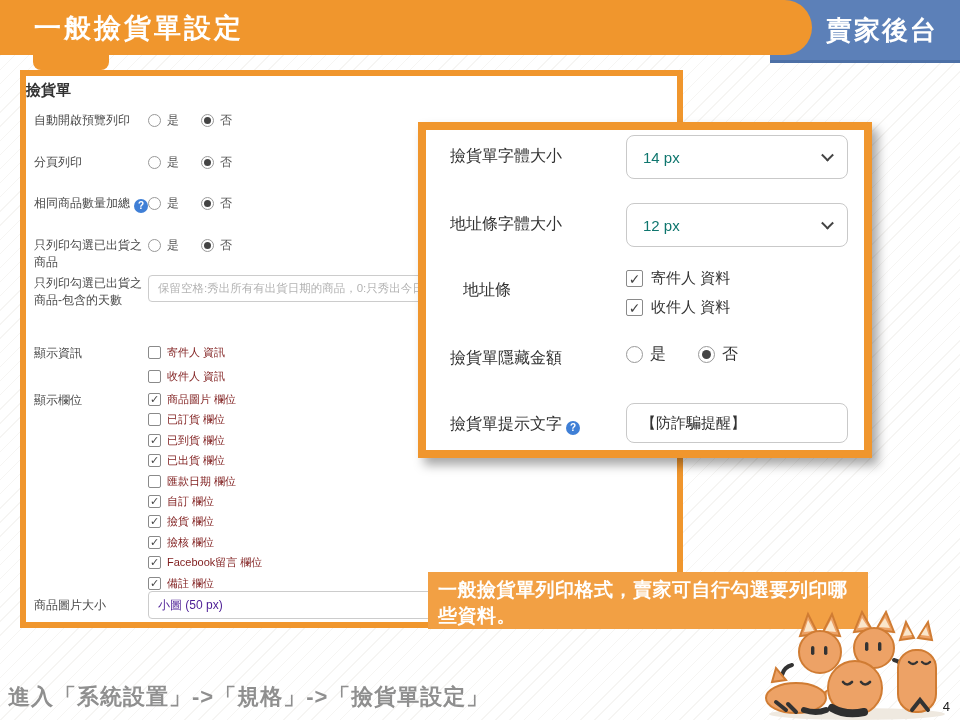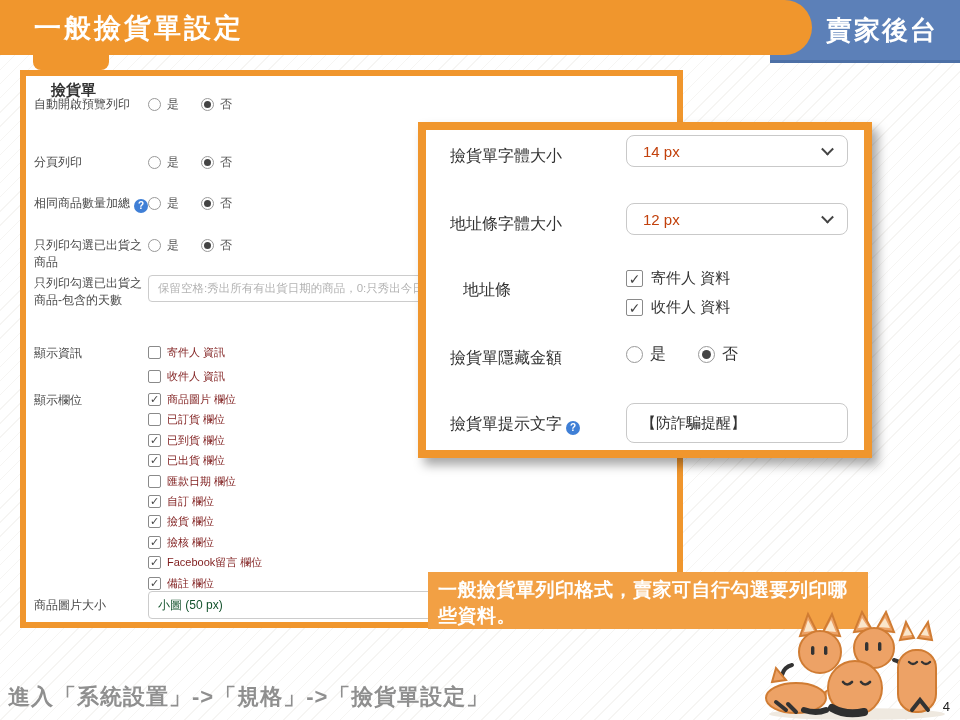--- a/index.html
+++ b/index.html
@@ -13,51 +13,51 @@
     padding-right:22px;box-sizing:border-box;z-index:2;}
   .hdr-blue .portal{color:#fff;font-size:26px;font-weight:bold;letter-spacing:2px;}
   .hdr-orange{position:absolute;left:0;top:0;width:812px;height:55px;background:#F0962D;
     border-radius:0 28px 28px 0;z-index:3;display:flex;align-items:center;}
   .hdr-orange .title{color:#fff;font-size:27px;font-weight:bold;letter-spacing:3px;margin-left:34px;}
   .hdr-tab{position:absolute;left:33px;top:54px;width:76px;height:16px;background:#F0962D;
     border-radius:0 0 8px 8px;z-index:3;}
   
   .lpanel{position:absolute;left:20px;top:70px;width:663px;height:558px;box-sizing:border-box;
     border:6px solid #F0962D;background:#fff;z-index:1;}
-  .lpanel .ptitle{position:absolute;left:25px;top:5px;font-size:15px;font-weight:bold;color:#333;}
+  .lpanel .ptitle{position:absolute;left:0;top:5px;font-size:15px;font-weight:bold;color:#333;}
   .lrow{position:absolute;left:8px;right:6px;display:flex;align-items:flex-start;}
   .flabel{width:114px;flex:none;font-size:12px;color:#4a4a4a;line-height:17px;}
   .rg{display:flex;align-items:center;gap:6px;}
   .radio{width:13px;height:13px;border:1px solid #999;border-radius:50%;background:#fff;
     display:inline-flex;align-items:center;justify-content:center;flex:none;box-sizing:border-box;}
   .rdot{width:7px;height:7px;border-radius:50%;background:#444;display:none;}
   .rdot.on{display:block;}
   .rtext{font-size:12px;color:#555;}
   .rgap{width:10px;}
   .cb{width:13px;height:13px;border:1px solid #8a8a8a;border-radius:2px;background:#fff;
     display:inline-flex;align-items:center;justify-content:center;flex:none;box-sizing:border-box;
     font-size:11px;color:#444;line-height:1;}
   .cb.on::after{content:"\2713";font-weight:bold;}
   .cbitem{display:flex;align-items:center;gap:6px;font-size:11px;color:#7f1d1d;}
   .cblist{display:flex;flex-direction:column;}
   .inp{box-sizing:border-box;border:1px solid #ccc;border-radius:4px;background:#fff;
     display:flex;align-items:center;padding:0 9px;overflow:hidden;white-space:nowrap;}
   .phold{font-size:11.5px;color:#b3b3b3;}
-  .ival{font-size:12px;color:#14532d;}
+  .ival{font-size:12px;color:#4c1d95;}
   .help{display:inline-flex;width:14px;height:14px;border-radius:50%;background:#3f7fd6;color:#fff;
     font-size:10px;font-weight:bold;align-items:center;justify-content:center;margin-left:4px;
     vertical-align:-2px;flex:none;}
   .help::after{content:"?";}
   
   .opanel{position:absolute;left:418px;top:122px;width:454px;height:336px;box-sizing:border-box;
     border:8px solid #F0962D;background:#fff;z-index:5;box-shadow:6px 7px 10px rgba(0,0,0,0.35);}
   .olabel{position:absolute;left:24px;font-size:16px;color:#333;}
-  .sel{position:absolute;left:200px;width:222px;height:32px;box-sizing:border-box;
+  .sel{position:absolute;left:200px;width:222px;height:44px;box-sizing:border-box;
     border:1px solid #c9c9c9;border-radius:8px;background:#fff;display:flex;align-items:center;
-    padding:0 16px;font-size:15px;color:#c2410c;}
+    padding:0 16px;font-size:15px;color:#0f766e;}
   .sel::after{content:"";position:absolute;right:15px;top:50%;width:7px;height:7px;
     border-right:2px solid #444;border-bottom:2px solid #444;
     transform:translateY(-70%) rotate(45deg);}
   .oinput{position:absolute;left:200px;width:222px;height:40px;box-sizing:border-box;
     border:1px solid #c9c9c9;border-radius:8px;background:#fff;display:flex;align-items:center;
     padding:0 14px;font-size:15px;color:#333;}
   .lg .cb{width:17px;height:17px;font-size:14px;}
   .lg .radio{width:17px;height:17px;}
   .lg .rdot{width:9px;height:9px;}
   .lg .rtext{font-size:16px;color:#333;}
@@ -84,21 +84,21 @@
     <span class="portal">賣家後台</span>
   </div>
   <div class="hdr-orange">
     <span class="title">一般撿貨單設定</span>
   </div>
   <div class="hdr-tab"></div>
 
   <div class="lpanel">
     <div class="ptitle">撿貨單</div>
 
-    <div class="lrow" style="top:20px;">
+    <div class="lrow" style="top:36px;">
       <span class="flabel">自動開啟預覽列印</span>
       <span class="rg">
         <span class="radio"></span>
         <span class="rtext">是</span>
         <span class="rgap"></span>
         <span class="radio">
             <span class="rdot on"></span>
           </span>
         <span class="rtext">否</span>
       </span>

